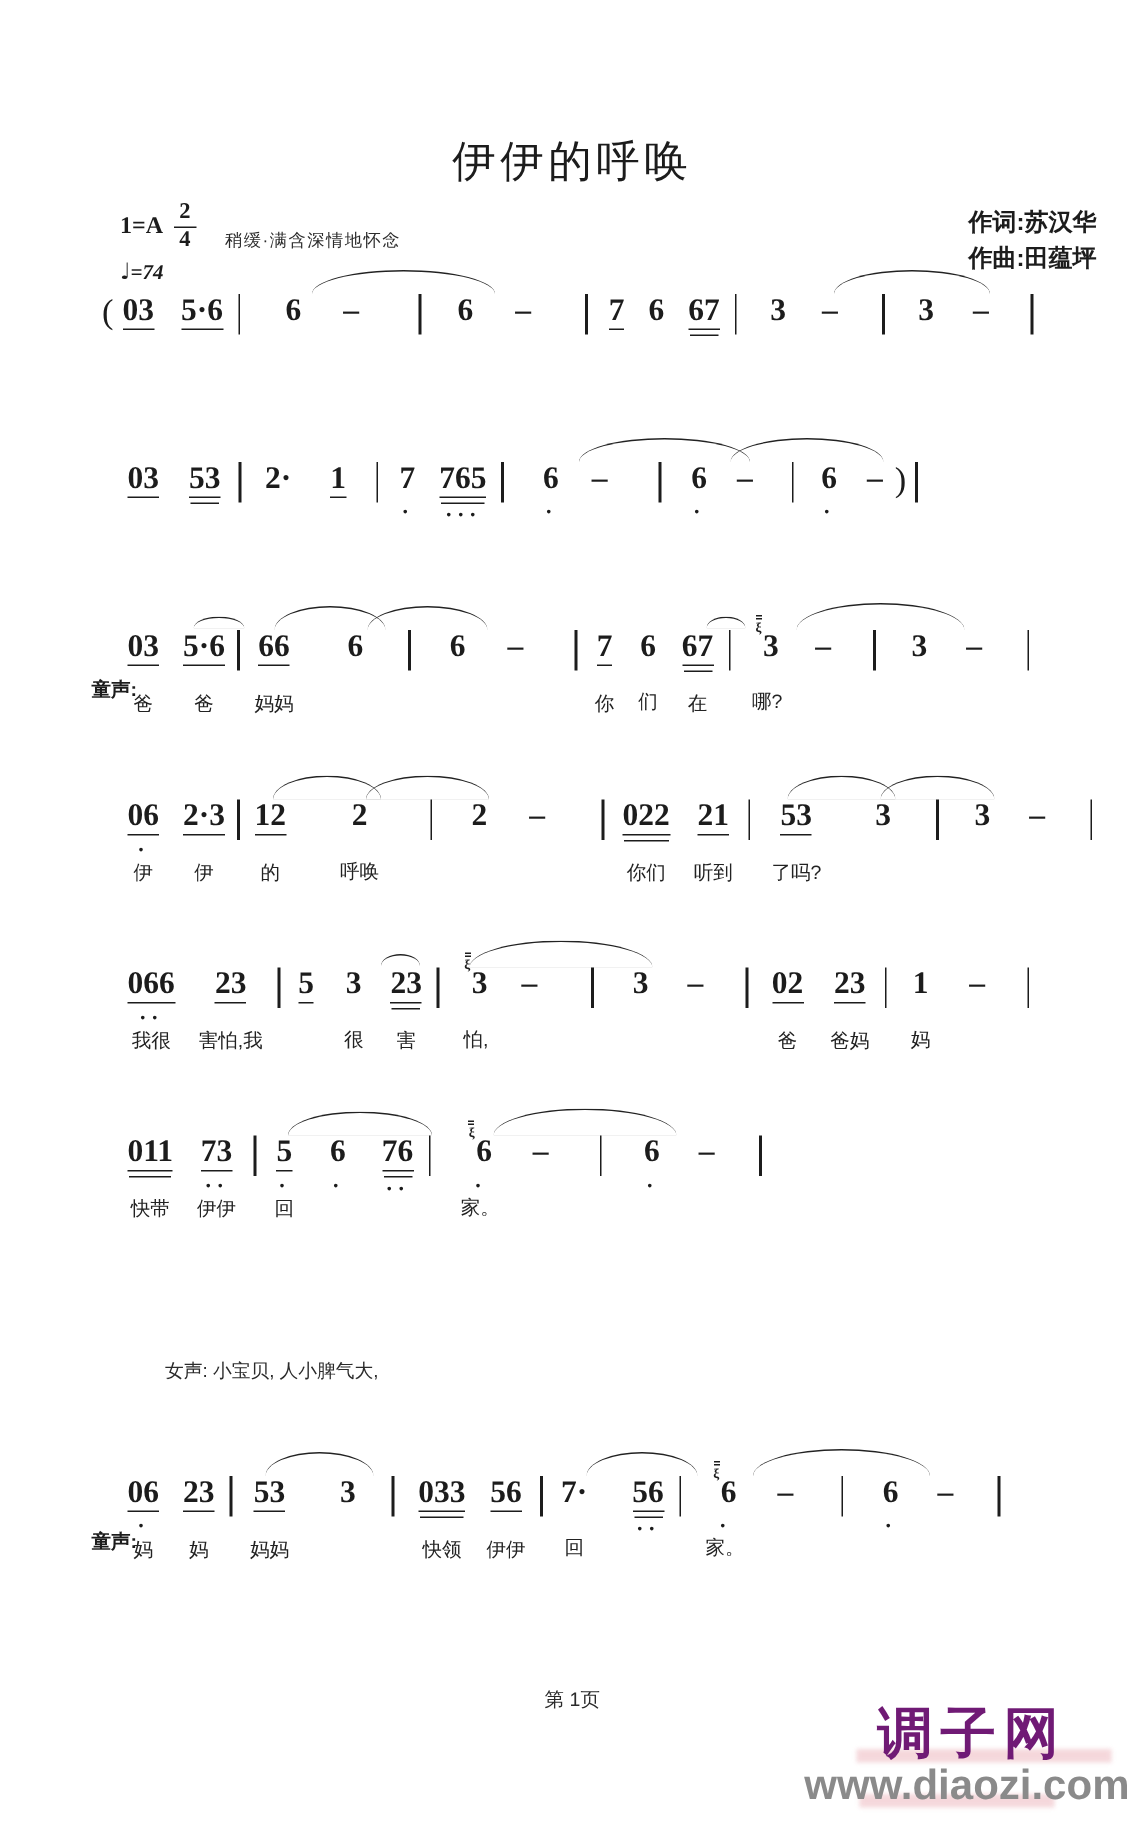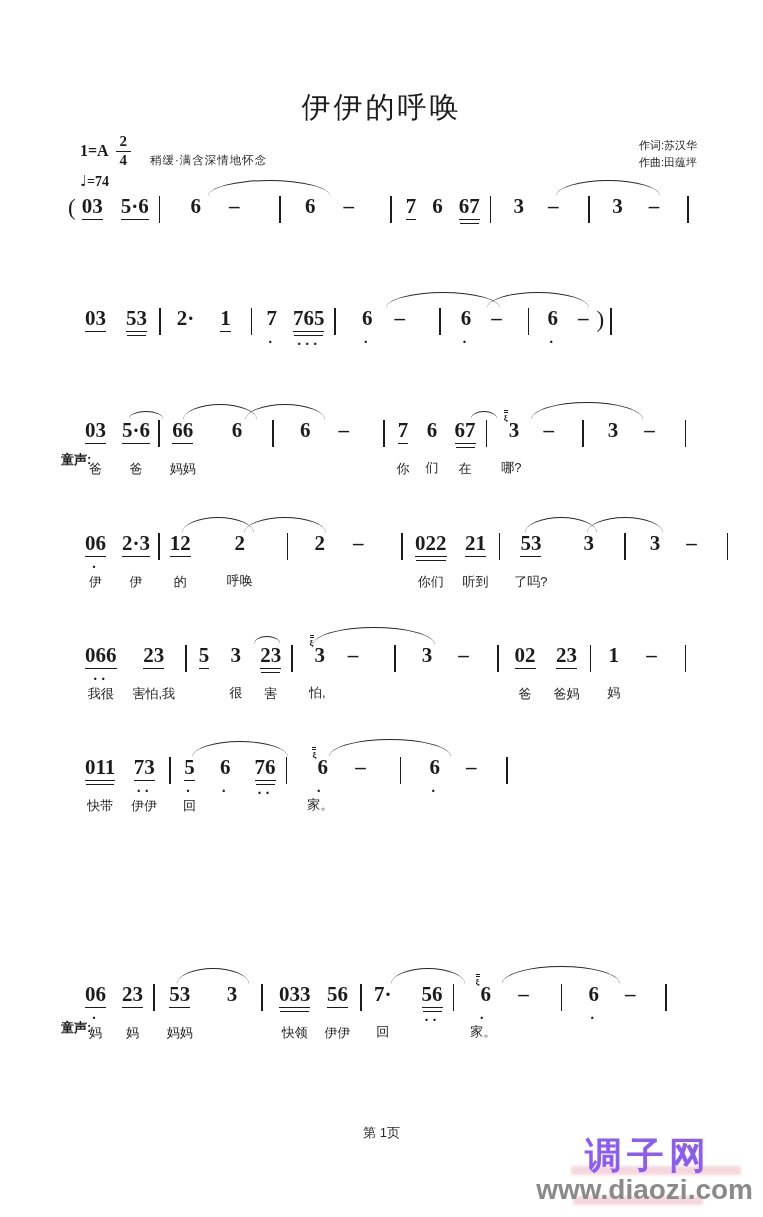--- a/index.html
+++ b/index.html
@@ -9,24 +9,24 @@
     font-family:"Liberation Sans", sans-serif;
   }
   .title {
     position:absolute; top:88px; left:0; right:0; text-align:center;
     font-family:"Liberation Serif", serif; font-size:29px; font-weight:400; letter-spacing:3px;
   }
   .keyblock { position:absolute; left:80px; top:134px; font-family:"Liberation Serif", serif; }
   .keyrow { display:flex; align-items:center; font-size:16px; font-weight:700;text-align:right; }
   .frac { display:inline-flex; flex-direction:column; align-items:center; margin-left:7px; font-size:15px; line-height:1.05; font-weight:700; }
   .fracbar { width:15px; border-top:1.6px solid #1c1c1c; margin:1px 0; }
-  .temporow { margin-top:3px; font-size:14px; font-weight:700; }
+  .temporow { margin-top:3px; font-size:14px; font-weight:700;font-style:italic; }
   .notechar { font-family:"DejaVu Sans", sans-serif; font-size:15px; }
   .expression { position:absolute; left:150px; top:153px; font-size:11.5px; color:#2b2b2b; letter-spacing:1px; }
-  .credits { position:absolute; right:66px; top:137px; font-size:11px; font-weight:400; line-height:1.5; }
+  .credits { position:absolute; right:32px; top:137px; font-size:16px; font-weight:700; line-height:1.5; }
   .line { position:absolute; display:flex; align-items:flex-start; }
   .cell { position:relative; display:flex; flex-direction:column; align-items:center; }
   .ntrow { display:flex; align-items:flex-start; }
   .nt {
     font-family:"Liberation Serif", serif; font-weight:700; font-size:21px;
     line-height:1; padding-bottom:2px; white-space:nowrap; position:relative;
   }
   .u1 .nt { border-bottom:1.8px solid #1c1c1c; }
   .u2 .nt { border-bottom:1.8px solid #1c1c1c; }
   .u2 .nt::after { content:""; position:absolute; left:1px; right:1px; bottom:-4.5px; border-top:1.8px solid #1c1c1c; }
@@ -46,21 +46,21 @@
     font-family:"Liberation Serif", serif; font-size:9px; font-weight:700; line-height:1;
     border-top:3px double #1c1c1c; padding-top:1px; margin:-7px 1px 0 0; position:relative; top:-3px;
   }
   .slur { position:absolute; height:15px; top:-16px; border-top:1.7px solid #222; border-radius:50% 50% 0 0 / 100% 100% 0 0; }
   .tie  { position:absolute; height:7px;  top:-9px;  border-top:1.5px solid #222; border-radius:50% 50% 0 0 / 100% 100% 0 0; }
   .big  { top:-18px; height:17px; }
   .voice-label { position:absolute; font-size:13px; font-weight:700; color:#1c1c1c; }
   .spoken { position:absolute; left:110px; top:905px; font-size:12.5px; color:#2a2a2a; line-height:1.45; }
   .spoken .s2 { padding-left:37px; }
   .pagenum { position:absolute; top:1124px; left:0; right:0; text-align:center; font-size:13px; color:#2a2a2a; }
-  .wm-name { position:absolute; top:1131px; right:52px; font-size:37px; font-weight:700; color:#8b5cf6; letter-spacing:5px; }
+  .wm-name { position:absolute; top:1131px; right:52px; font-size:37px; font-weight:700; color:#701a75; letter-spacing:5px; }
   .wm-url  { position:absolute; top:1174px; right:10px; font-size:28px; font-weight:700; color:#8a8a8a; }
   .pinkbar { position:absolute; background:#f0c3c9; opacity:.65; filter:blur(1.5px); }
 </style>
 </head>
 <body>
 
 <div class="title">伊伊的呼唤</div>
 
 <div class="keyblock">
   <div class="keyrow">
@@ -404,20 +404,21 @@
   <span class="cell ld1" style="margin-right:26px">
       <span class="nt">6</span>
     </span>
   <span class="cell dash" style="margin-right:30px">
       <span class="nt">–</span>
     </span>
   <span class="bar"></span>
 </div>
 
 <div class="spoken">
+  <div><span>女声:</span> <span>小宝贝, 人小脾气大,</span></div>
 </div>
 
 <div class="voice-label" style="left:61px; top:1019px;">童声:</div>
 <div class="line" style="left:85px; top:984px;">
   <div class="slur" style="left:92px; width:72px;"></div>
   <div class="slur" style="left:306px; width:74px;"></div>
   <div class="slur big" style="left:417px; width:118px;"></div>
   <span class="cell u1 ld1" style="margin-right:16px">
       <span class="nt">06</span>
       <span class="lyr">妈</span>

